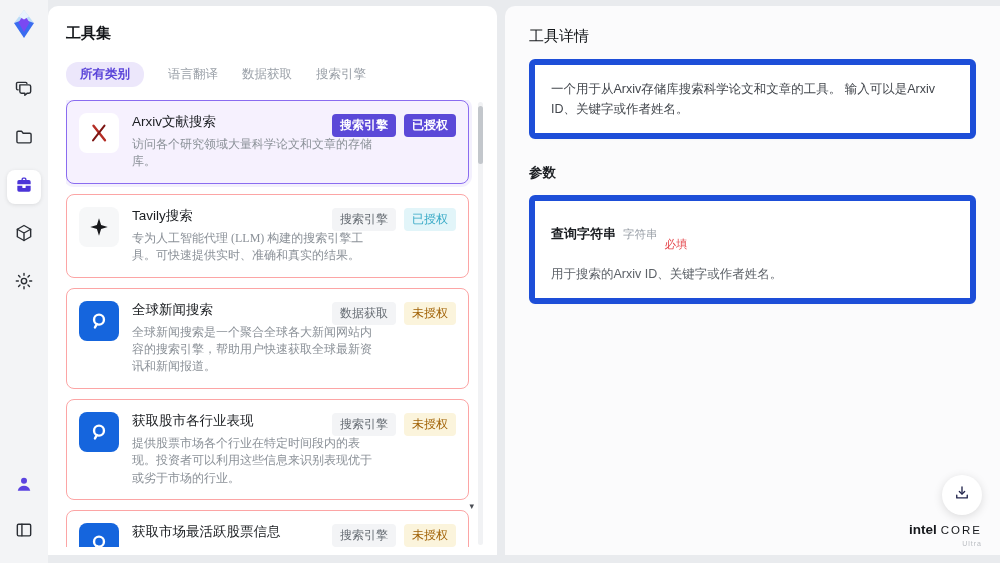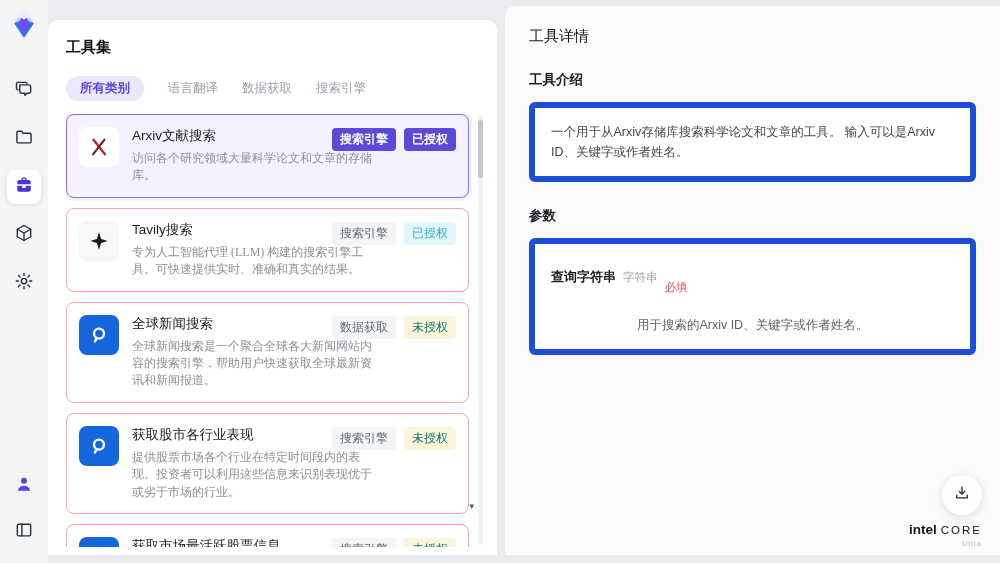--- a/index.html
+++ b/index.html
@@ -24,21 +24,21 @@
     display:flex; align-items:center; justify-content:center;
     cursor:pointer;
   }
   .side-btn svg { width:20px; height:20px; stroke:#2b2f35; fill:none; stroke-width:1.7; stroke-linecap:round; stroke-linejoin:round; }
   .side-btn.active { background:#ffffff; box-shadow:0 1px 4px rgba(0,0,0,.10); }
   .side-btn.active svg { stroke:#4b34d8; fill:#4b34d8; }
   .side-bottom { margin-top:auto; display:flex; flex-direction:column; gap:12px; align-items:center; padding-bottom:14px; }
   .side-bottom .side-btn svg.avatar { fill:#5a43e0; stroke:none; }
   
   .main {
-    position:absolute; left:48px; top:20px; width:449px; bottom:8px;
+    position:absolute; left:48px; top:6px; width:449px; bottom:8px;
     background:#ffffff; border-radius:10px 10px 0 0;
     padding:18px 14px 0 18px;
   }
   .page-title { font-size:15px; font-weight:bold; color:#14171a; }
   .tabs { display:flex; align-items:center; gap:24px; margin-top:19px; }
   .tab { font-size:12.5px; color:#9aa0a8; padding:4px 0; cursor:pointer; white-space:nowrap; }
   .tab.active { background:#ece7fb; color:#5b45d9; padding:4px 14px; border-radius:12px; font-weight:bold; }
   .tool-list { position:relative; margin-top:13px; height:calc(100% - 84px); overflow:hidden; padding-right:14px; }
   .tool-card {
     position:relative; display:flex; gap:13px;
@@ -56,21 +56,21 @@
   .tool-icon.blue-search { background:#1565dd; }
   .tool-icon.arxiv { background:#ffffff; }
   .tool-icon svg { width:22px; height:22px; }
   .tool-body { flex:1; min-width:0; padding-right:78px; }
   .tool-name { font-size:13.5px; font-weight:normal; color:#1b1e22; margin-bottom:5px; }
   .tool-desc { font-size:12px; color:#8b9198; line-height:1.45;font-family:Liberation Serif, serif; }
   .tool-tags { position:absolute; right:12px; top:13px; display:flex; gap:8px; align-items:center; }
   .tag { font-size:12px; padding:3px 8px; border-radius:4px; white-space:nowrap; }
   .tag-category { color:#676d74; background:#f3f4f6; }
   .tag-auth.authorized { background:#e2f5f9; color:#38aac6; }
-  .tag-auth.unauthorized { background:#fbf4dc; color:#0f766e; }
+  .tag-auth.unauthorized { background:#fbf4dc; color:#a16207; }
   .tool-card.selected .tag { background:#5b49d8; color:#ffffff; font-weight:bold; }
   
   .scroll-track { position:absolute; right:0; top:2px; bottom:2px; width:5px; background:#f1f2f4; border-radius:3px; }
   .scroll-thumb { position:absolute; right:0; top:4px; width:5px; height:58px; background:#c3c7cc; border-radius:3px; cursor:pointer; }
   .scroll-caret { position:absolute; right:9px; bottom:36px; font-size:9px; color:#4a4e54; line-height:1; cursor:pointer; }
   
   .details {
     position:absolute; left:505px; right:0; top:6px; bottom:8px;
     background:#fbfbfc; border-radius:10px 0 0 0;
     padding:21px 24px;
@@ -79,21 +79,21 @@
   .section-heading { font-size:13.5px; font-weight:bold; color:#1b1e22; margin-top:25px; }
   .info-box {
     margin-top:13px; background:#ffffff; border:6px solid #1d4ed8;
     border-radius:6px; padding:14px 16px; font-size:12.5px; color:#43474d;
     line-height:1.6; box-shadow:0 1px 2px rgba(0,0,0,.02);
   }
   .param-row { display:flex; align-items:center; gap:7px; }
   .param-name { font-size:13px; font-weight:bold; color:#1b1e22; }
   .param-type { font-size:11.5px; color:#9aa0a8; }
   .param-required { font-size:11.5px; color:#e5484d;margin-top:20px; }
-  .param-desc { margin-top:19px; font-size:12.5px; color:#5d6268;text-align:center; }
+  .param-desc { margin-top:11px; font-size:12.5px; color:#5d6268; }
   
   .fab {
     position:absolute; right:18px; bottom:48px; width:40px; height:40px;
     border-radius:50%; background:#ffffff; box-shadow:0 2px 10px rgba(0,0,0,.13);
     display:flex; align-items:center; justify-content:center; cursor:pointer;
   }
   .fab svg { width:18px; height:18px; stroke:#23264d; fill:none; stroke-width:1.8; stroke-linecap:round; stroke-linejoin:round; }
   .brand { position:absolute; right:18px; bottom:16px; text-align:right; line-height:1; }
   .brand .intel-word { font-size:13.5px; font-weight:bold; color:#16181c; letter-spacing:0; }
   .brand .core-word { font-size:11.5px; font-weight:400; color:#16181c; letter-spacing:2px; margin-left:4px; }
@@ -262,21 +262,20 @@
   </div>
       <div class="scroll-track">
       <div class="scroll-thumb"></div>
     </div>
     <div class="scroll-caret">▾</div>
   </div>
 </div>
 
 <div class="details">
   <div class="details-title">工具详情</div>
-  <div class="section-heading">工具介绍</div>
   <div class="info-box">
     <span>一个用于从Arxiv存储库搜索科学论文和文章的工具。 输入可以是Arxiv ID、关键字或作者姓名。</span>
   </div>
   <div class="section-heading">参数</div>
   <div class="info-box">
     <div class="param-row">
       <span class="param-name">查询字符串</span>
       <span class="param-type">字符串</span>
       <span class="param-required">必填</span>
     </div>

